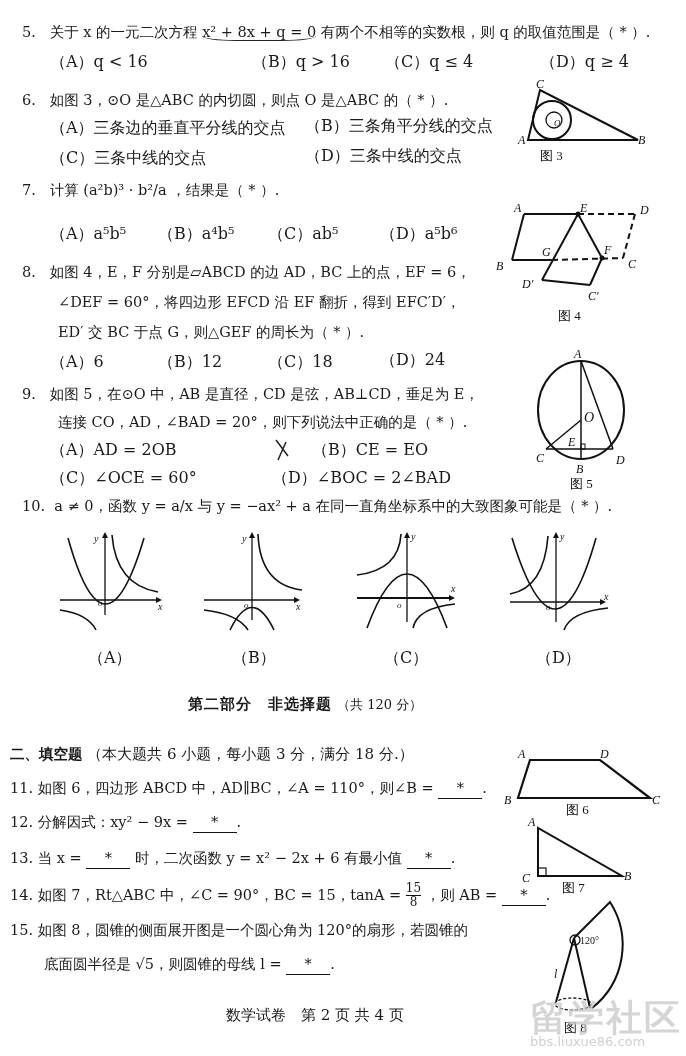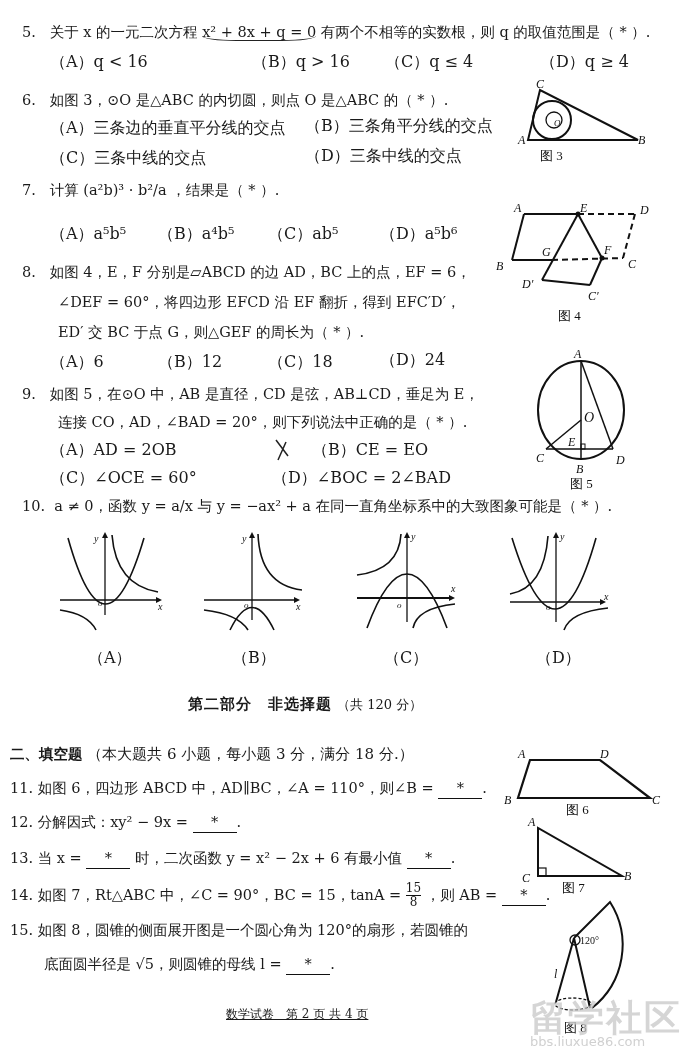--- a/index.html
+++ b/index.html
@@ -8,21 +8,21 @@
   .q{font-size:14.5px;line-height:20px;white-space:nowrap;}
   .opt{font-size:16px;white-space:nowrap;}
   .it{}
   .sec-title{font-size:15px;font-weight:bold;font-family:"DejaVu Sans",sans-serif;letter-spacing:1px;}
   .sec-sub{font-size:13px;}
   .bold{font-weight:bold;font-family:"DejaVu Sans",sans-serif;}
   .blank{display:inline-block;border-bottom:1px solid #111;text-align:center;min-width:44px;}
   .underline-wave{border-bottom:1.5px solid #222;border-radius:0 0 30% 30%;}
   svg{position:absolute;overflow:visible;}
   svg text{font-family:"Liberation Serif",serif;font-style:italic;font-size:12px;fill:#111;}
-  .footer{font-size:12px;text-decoration:underline;}
+  .footer{font-size:15px;}
   .wm{font-family:"DejaVu Sans",sans-serif;color:#c8c8c8;}
 </style>
 </head>
 <body>
 
 <div class="abs q" style="left:22px;top:22px;">
   <span>5.</span>&nbsp;&nbsp;
   <span>关于 x 的一元二次方程</span>
   <span class="it underline-wave">x² + 8x + q = 0</span>
   <span>有两个不相等的实数根，则 q 的取值范围是（ * ）.</span>

